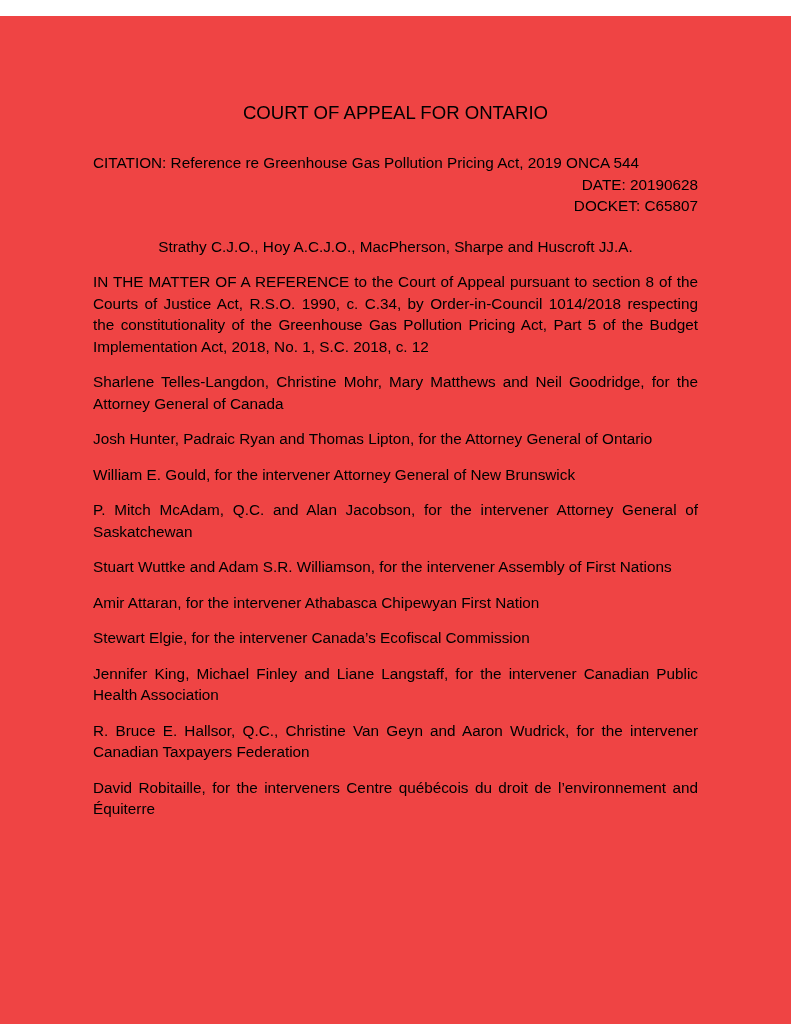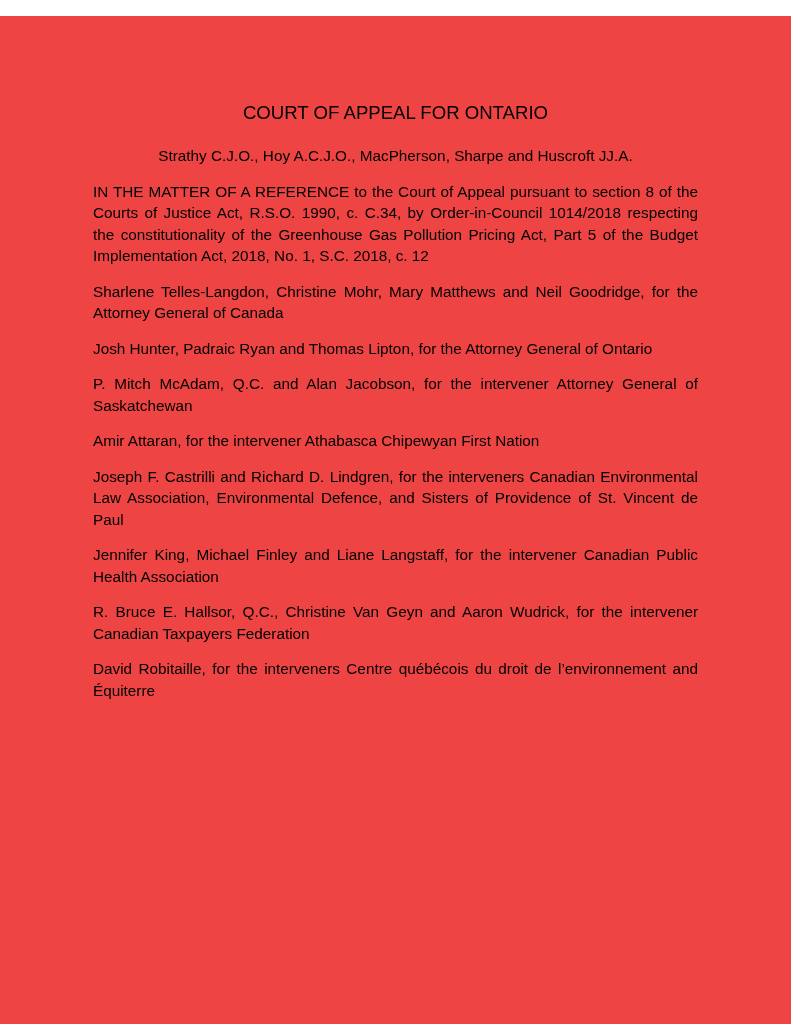--- a/index.html
+++ b/index.html
@@ -52,29 +52,36 @@
   .i {
   }
 </style>
 </head>
 <body>
 
 <div class="page">
 
   <h1 class="doc-title">COURT OF APPEAL FOR ONTARIO</h1>
 
+  <div class="cite-block">
+    <p class="cite-line">CITATION: Reference re Greenhouse Gas Pollution Pricing Act, 2019 ONCA 544</p>
+    <p class="cite-line right">DATE: 20190628</p>
+    <p class="cite-line right">DOCKET: C65807</p>
+  </div>
 
   <p class="para panel">Strathy C.J.O., Hoy A.C.J.O., MacPherson, Sharpe and Huscroft JJ.A.</p>
 
   <p class="para"><span>IN THE MATTER OF A REFERENCE to the Court of Appeal pursuant to section 8 of the </span><span class="i">Courts of Justice Act</span><span>, R.S.O. 1990, c. C.34, by Order-in-Council 1014/2018 respecting the constitutionality of the </span><span class="i">Greenhouse Gas Pollution Pricing Act</span><span>, Part 5 of the </span><span class="i">Budget Implementation Act, 2018, No. 1</span><span>, S.C. 2018, c. 12</span></p>
 
   <div>
       <p class="para">Sharlene Telles-Langdon, Christine Mohr, Mary Matthews and Neil Goodridge, for the Attorney General of Canada</p>
       <p class="para">Josh Hunter, Padraic Ryan and Thomas Lipton, for the Attorney General of Ontario</p>
+      <p class="para">William E. Gould, for the intervener Attorney General of New Brunswick</p>
       <p class="para">P. Mitch McAdam, Q.C. and Alan Jacobson, for the intervener Attorney General of Saskatchewan</p>
+      <p class="para">Stuart Wuttke and Adam S.R. Williamson, for the intervener Assembly of First Nations</p>
       <p class="para">Amir Attaran, for the intervener Athabasca Chipewyan First Nation</p>
-      <p class="para">Joseph F. Castrilli and Richard D. Lindgren, for the interveners Canadian Environmental Law Association, Environmental Defence, and Sisters of Providence of St. Vincent de Paul</p>
+      <p class="para">Stewart Elgie, for the intervener Canada’s Ecofiscal Commission</p>
       <p class="para">Jennifer King, Michael Finley and Liane Langstaff, for the intervener Canadian Public Health Association</p>
       <p class="para">R. Bruce E. Hallsor, Q.C., Christine Van Geyn and Aaron Wudrick, for the intervener Canadian Taxpayers Federation</p>
       <p class="para">David Robitaille, for the interveners Centre québécois du droit de l’environnement and Équiterre</p>
     </div>
 
 </div>
 
 </body></html>

